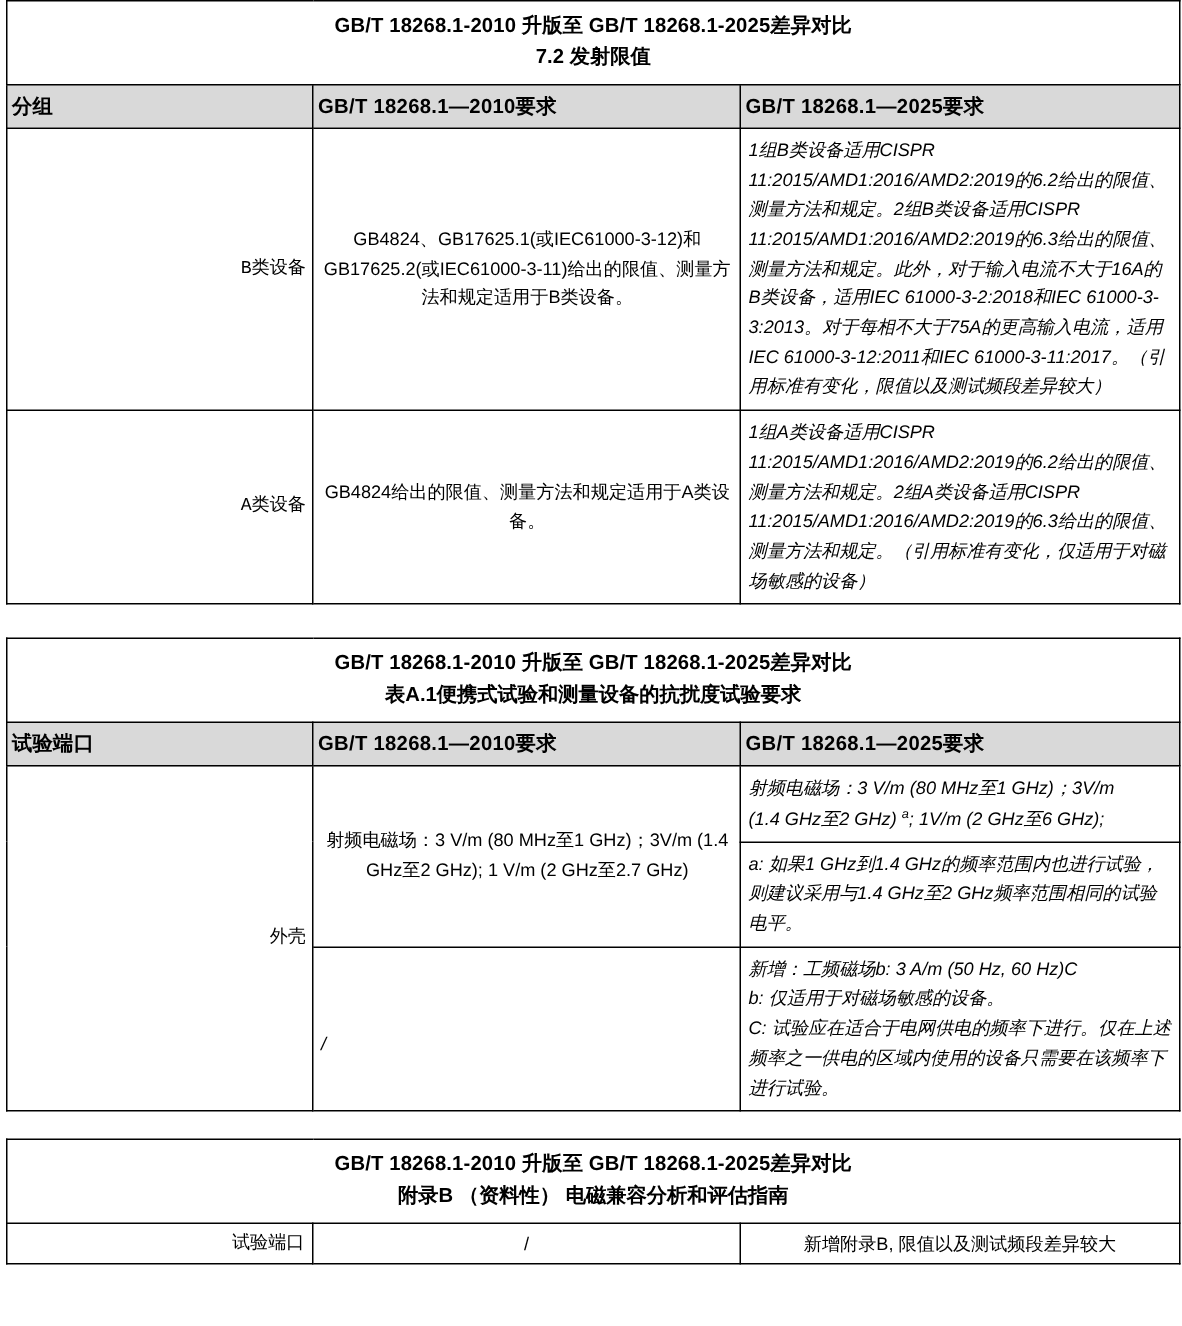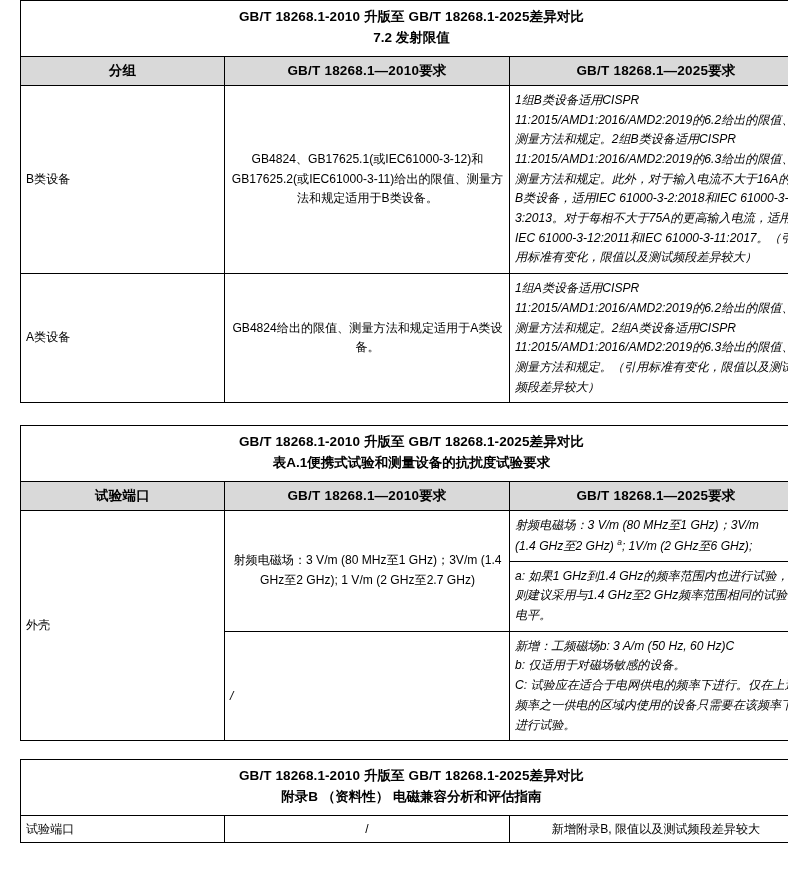--- a/index.html
+++ b/index.html
@@ -14,21 +14,21 @@
     color: #000000;
     overflow: hidden;
   }
   .page {
     width: 788px;
     height: 884px;
     position: relative;
     box-sizing: border-box;
   }
   .tbl-wrap {
-    padding: 0 20px;
+    padding: 0 4px;
     box-sizing: border-box;
   }
   table.cmp {
     width: 782px;
     border-collapse: collapse;
     table-layout: fixed;
     background: #ffffff;
   }
   table.cmp td, table.cmp th {
     border: 1.5px solid #000000;
@@ -41,36 +41,36 @@
     font-weight: bold;
     font-size: 13.5px;
     line-height: 1.55;
     padding: 6px 4px 7px 4px !important;
     background: #ffffff;
   }
   .title-cell .l1 { display: block; letter-spacing: .1px; }
   .title-cell .l2 { display: block; }
   .hdr-cell {
     background: #d9d9d9;
-    text-align: center;
     font-weight: bold;
     font-size: 13.5px;
     padding: 5px 3px !important;
     letter-spacing: .2px;
   }
   .body-cell {
     font-size: 12.1px;
     line-height: 1.63;
     padding: 5px 4px 5px 5px !important;
     text-align: left;
     vertical-align: middle;
   }
   .ctr {
-    text-align: left;
-    vertical-align: middle;
+    text-align: right;
+    vertical-align: middle;
+    font-family: Liberation Mono, monospace;
   }
   .vmid-left {
     vertical-align: middle;
     text-align: center;
   }
   .vtop-left {
     vertical-align: top;
     text-align: left;
     font-style: italic;
   }
@@ -115,21 +115,21 @@
           <td class="hdr-cell">GB/T 18268.1—2025要求</td>
         </tr>
         <tr>
           <td class="body-cell ctr">B类设备</td>
           <td class="body-cell vmid-left">GB4824、GB17625.1(或IEC61000-3-12)和GB17625.2(或IEC61000-3-11)给出的限值、测量方法和规定适用于B类设备。</td>
           <td class="body-cell vtop-left">1组B类设备适用CISPR 11:2015/AMD1:2016/AMD2:2019的6.2给出的限值、测量方法和规定。2组B类设备适用CISPR 11:2015/AMD1:2016/AMD2:2019的6.3给出的限值、测量方法和规定。此外，对于输入电流不大于16A的B类设备，适用IEC 61000-3-2:2018和IEC 61000-3-3:2013。对于每相不大于75A的更高输入电流，适用IEC 61000-3-12:2011和IEC 61000-3-11:2017。（引用标准有变化，限值以及测试频段差异较大）</td>
         </tr>
         <tr>
           <td class="body-cell ctr">A类设备</td>
           <td class="body-cell vmid-left">GB4824给出的限值、测量方法和规定适用于A类设备。</td>
-          <td class="body-cell vtop-left">1组A类设备适用CISPR 11:2015/AMD1:2016/AMD2:2019的6.2给出的限值、测量方法和规定。2组A类设备适用CISPR 11:2015/AMD1:2016/AMD2:2019的6.3给出的限值、测量方法和规定。（引用标准有变化，限值以及测试频段差异较大）</td>
+          <td class="body-cell vtop-left">1组A类设备适用CISPR 11:2015/AMD1:2016/AMD2:2019的6.2给出的限值、测量方法和规定。2组A类设备适用CISPR 11:2015/AMD1:2016/AMD2:2019的6.3给出的限值、测量方法和规定。（引用标准有变化，仅适用于对磁场敏感的设备）</td>
         </tr>
       </tbody>
     </table>
   </div>
 
   <div class="gap"></div>
 
   <div class="tbl-wrap">
     <table class="cmp">
       <colgroup>

